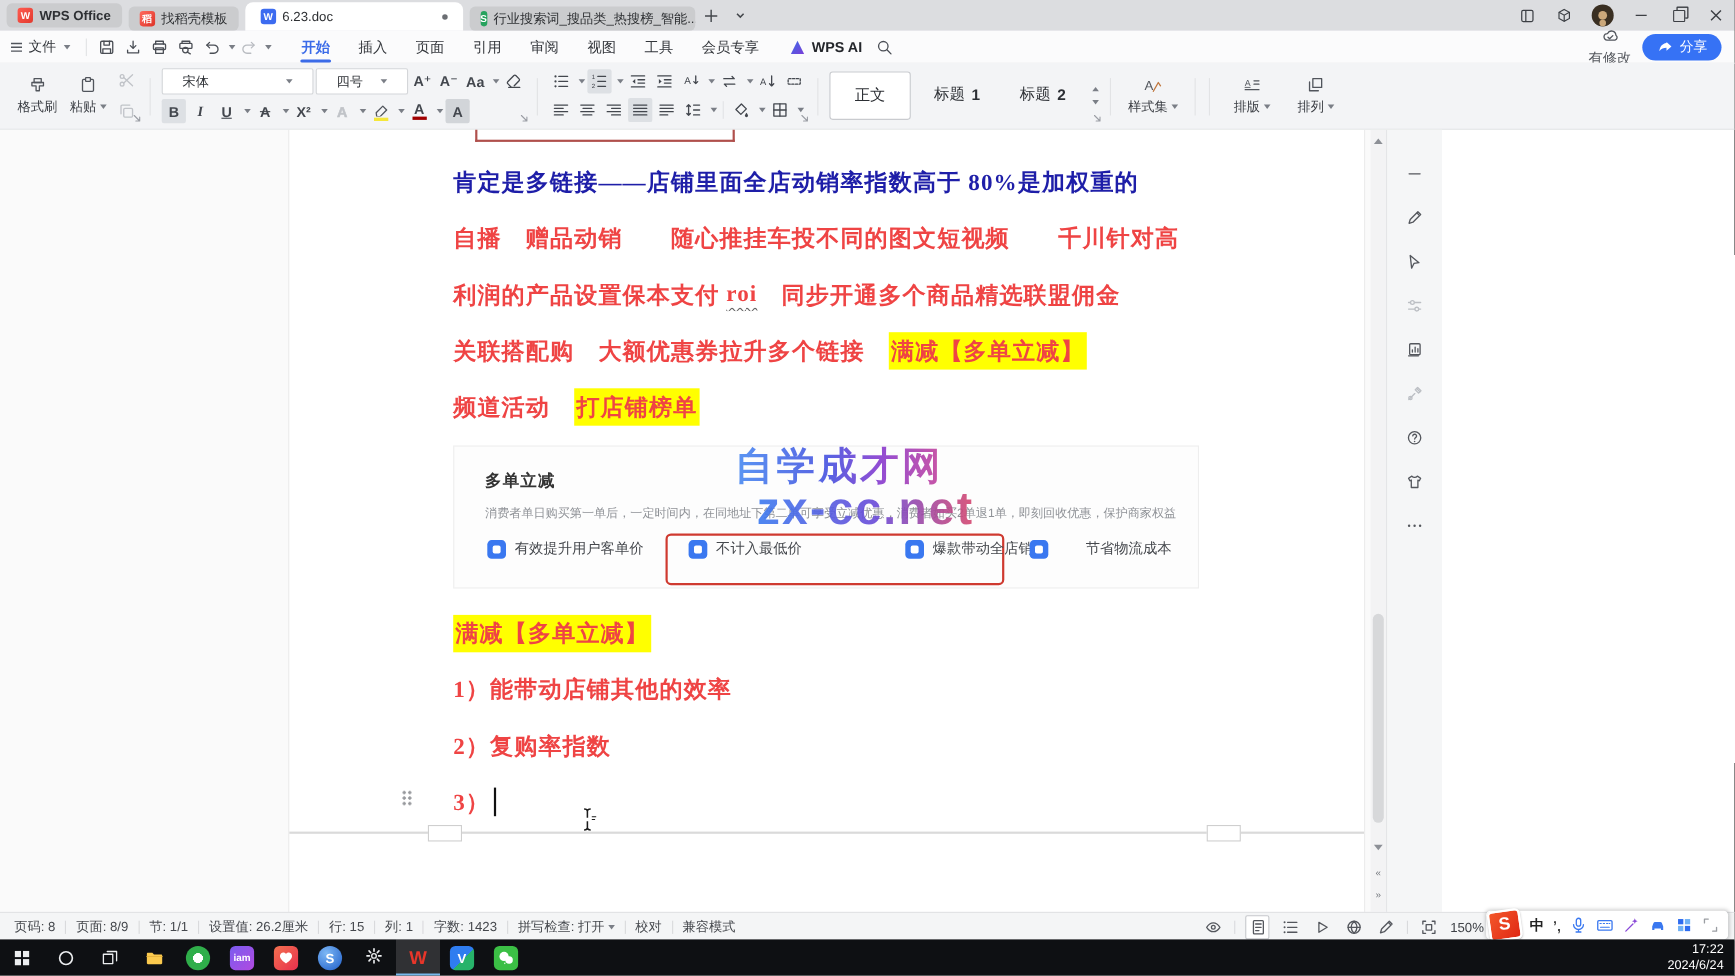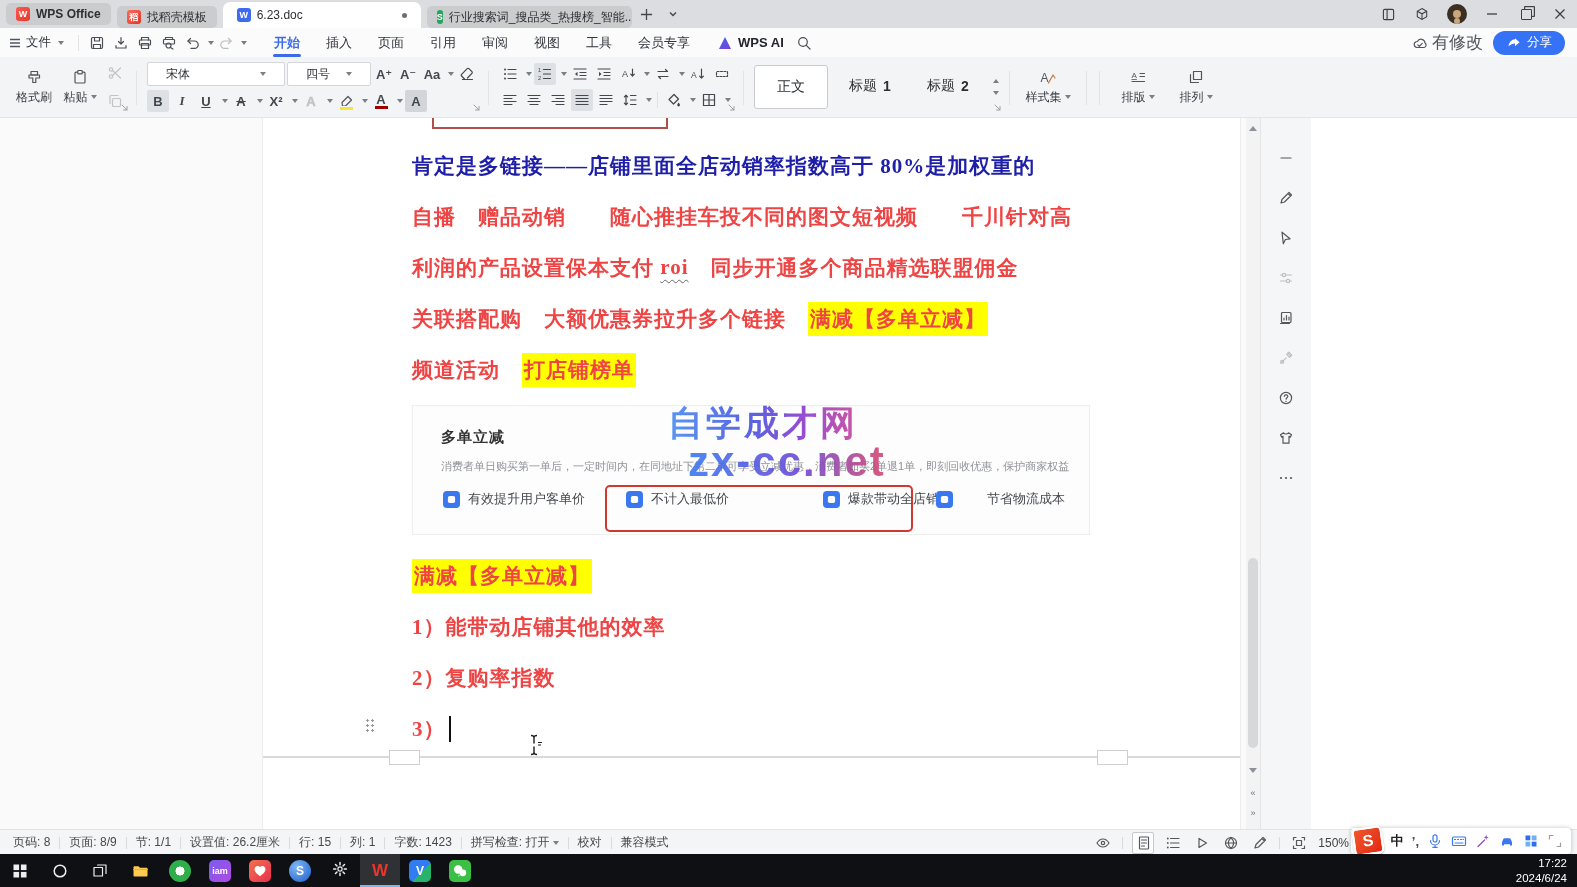--- a/index.html
+++ b/index.html
@@ -28,21 +28,21 @@
   
   #menubar{position:absolute;left:0;top:28px;width:1577px;height:29px;background:#fbfbfc;display:flex;align-items:center;border-bottom:1px solid #ededee;justify-content:center;}
   .mitem{display:flex;align-items:center;gap:4px;padding:0 8px;height:100%;font-size:12.5px;color:#33363b;}
   .qbtn{width:24px;height:24px;display:inline-flex;align-items:center;justify-content:center;color:#4a4e55;}
   #menu-tabs{display:flex;align-items:stretch;height:100%;margin-left:14px;}
   .mtab{position:relative;display:flex;align-items:center;padding:0 13px;font-size:13px;color:#33363b;cursor:default;}
   .mtab.active{color:#3b6be8;font-weight:bold;}
   .mtab.active:after{content:"";position:absolute;left:12px;right:12px;bottom:0;height:3px;border-radius:2px;background:#3b6be8;}
   #ai-mark{display:flex;align-items:center;gap:5px;margin-left:14px;font-size:13px;font-weight:bold;color:#24262b;}
   #menubar-right{margin-left:auto;display:flex;align-items:center;gap:10px;padding-right:12px;}
-  #modified{display:flex;align-items:center;gap:4px;color:#54575d;font-size:17px;}
+  #modified{display:flex;align-items:center;gap:4px;color:#54575d;font-size:13px;flex-direction:column;}
   #share-btn{display:flex;align-items:center;gap:5px;height:24px;padding:0 13px;border-radius:13px;background:#3672f5;color:#fff;font-size:12.5px;}
 
   
   #ribbon{position:absolute;left:0;top:57px;width:1577px;height:61px;background:#f3f4f6;border-bottom:1px solid #e4e5e7;display:flex;align-items:stretch;padding:4px 8px 2px 8px;box-sizing:border-box;}
   .group{position:relative;display:flex;align-items:flex-start;gap:2px;padding:0 4px;}
   .bigbtn{display:flex;flex-direction:column;align-items:center;justify-content:center;gap:3px;width:44px;height:52px;border-radius:3px;color:#3a3d43;font-size:12px;}
   .smallcol{display:flex;flex-direction:column;gap:6px;justify-content:center;height:52px;}
   .rows{display:flex;flex-direction:column;gap:4px;justify-content:center;height:52px;}
   .rrow{display:flex;align-items:center;gap:2px;}
   .sbtn{display:inline-flex;align-items:center;justify-content:center;min-width:22px;height:22px;border-radius:2px;color:#43474e;font-size:13px;}

